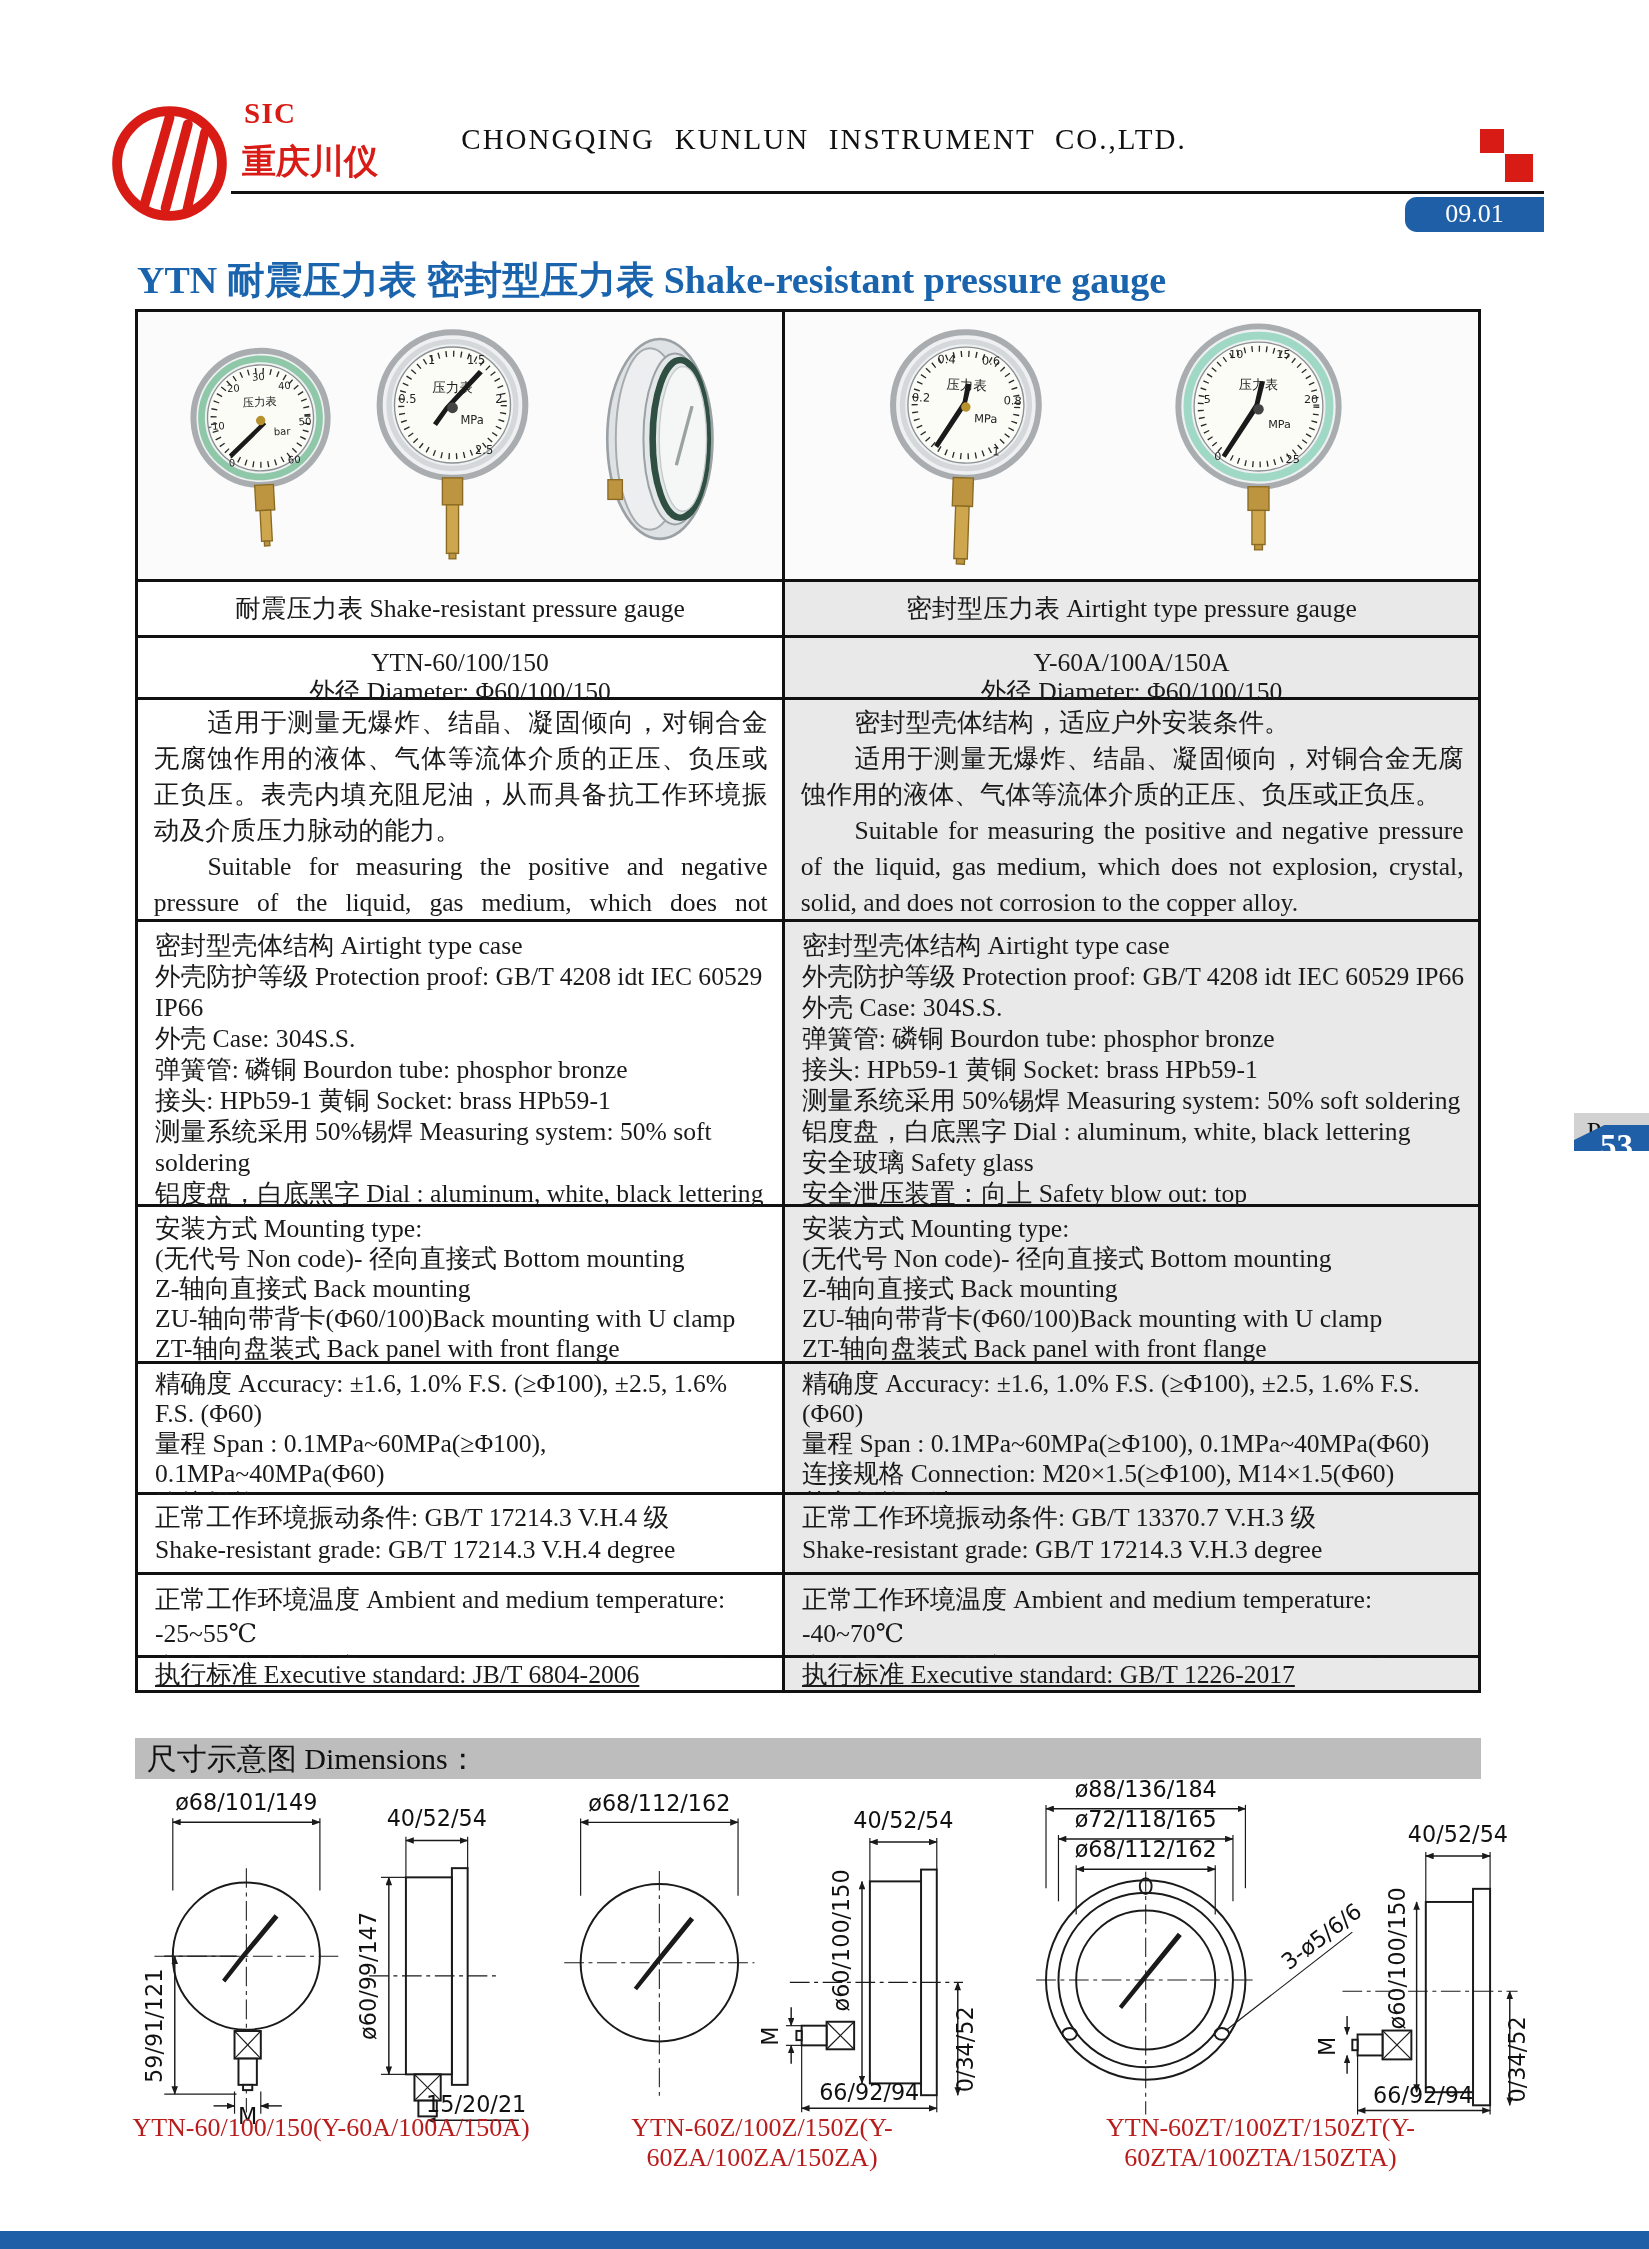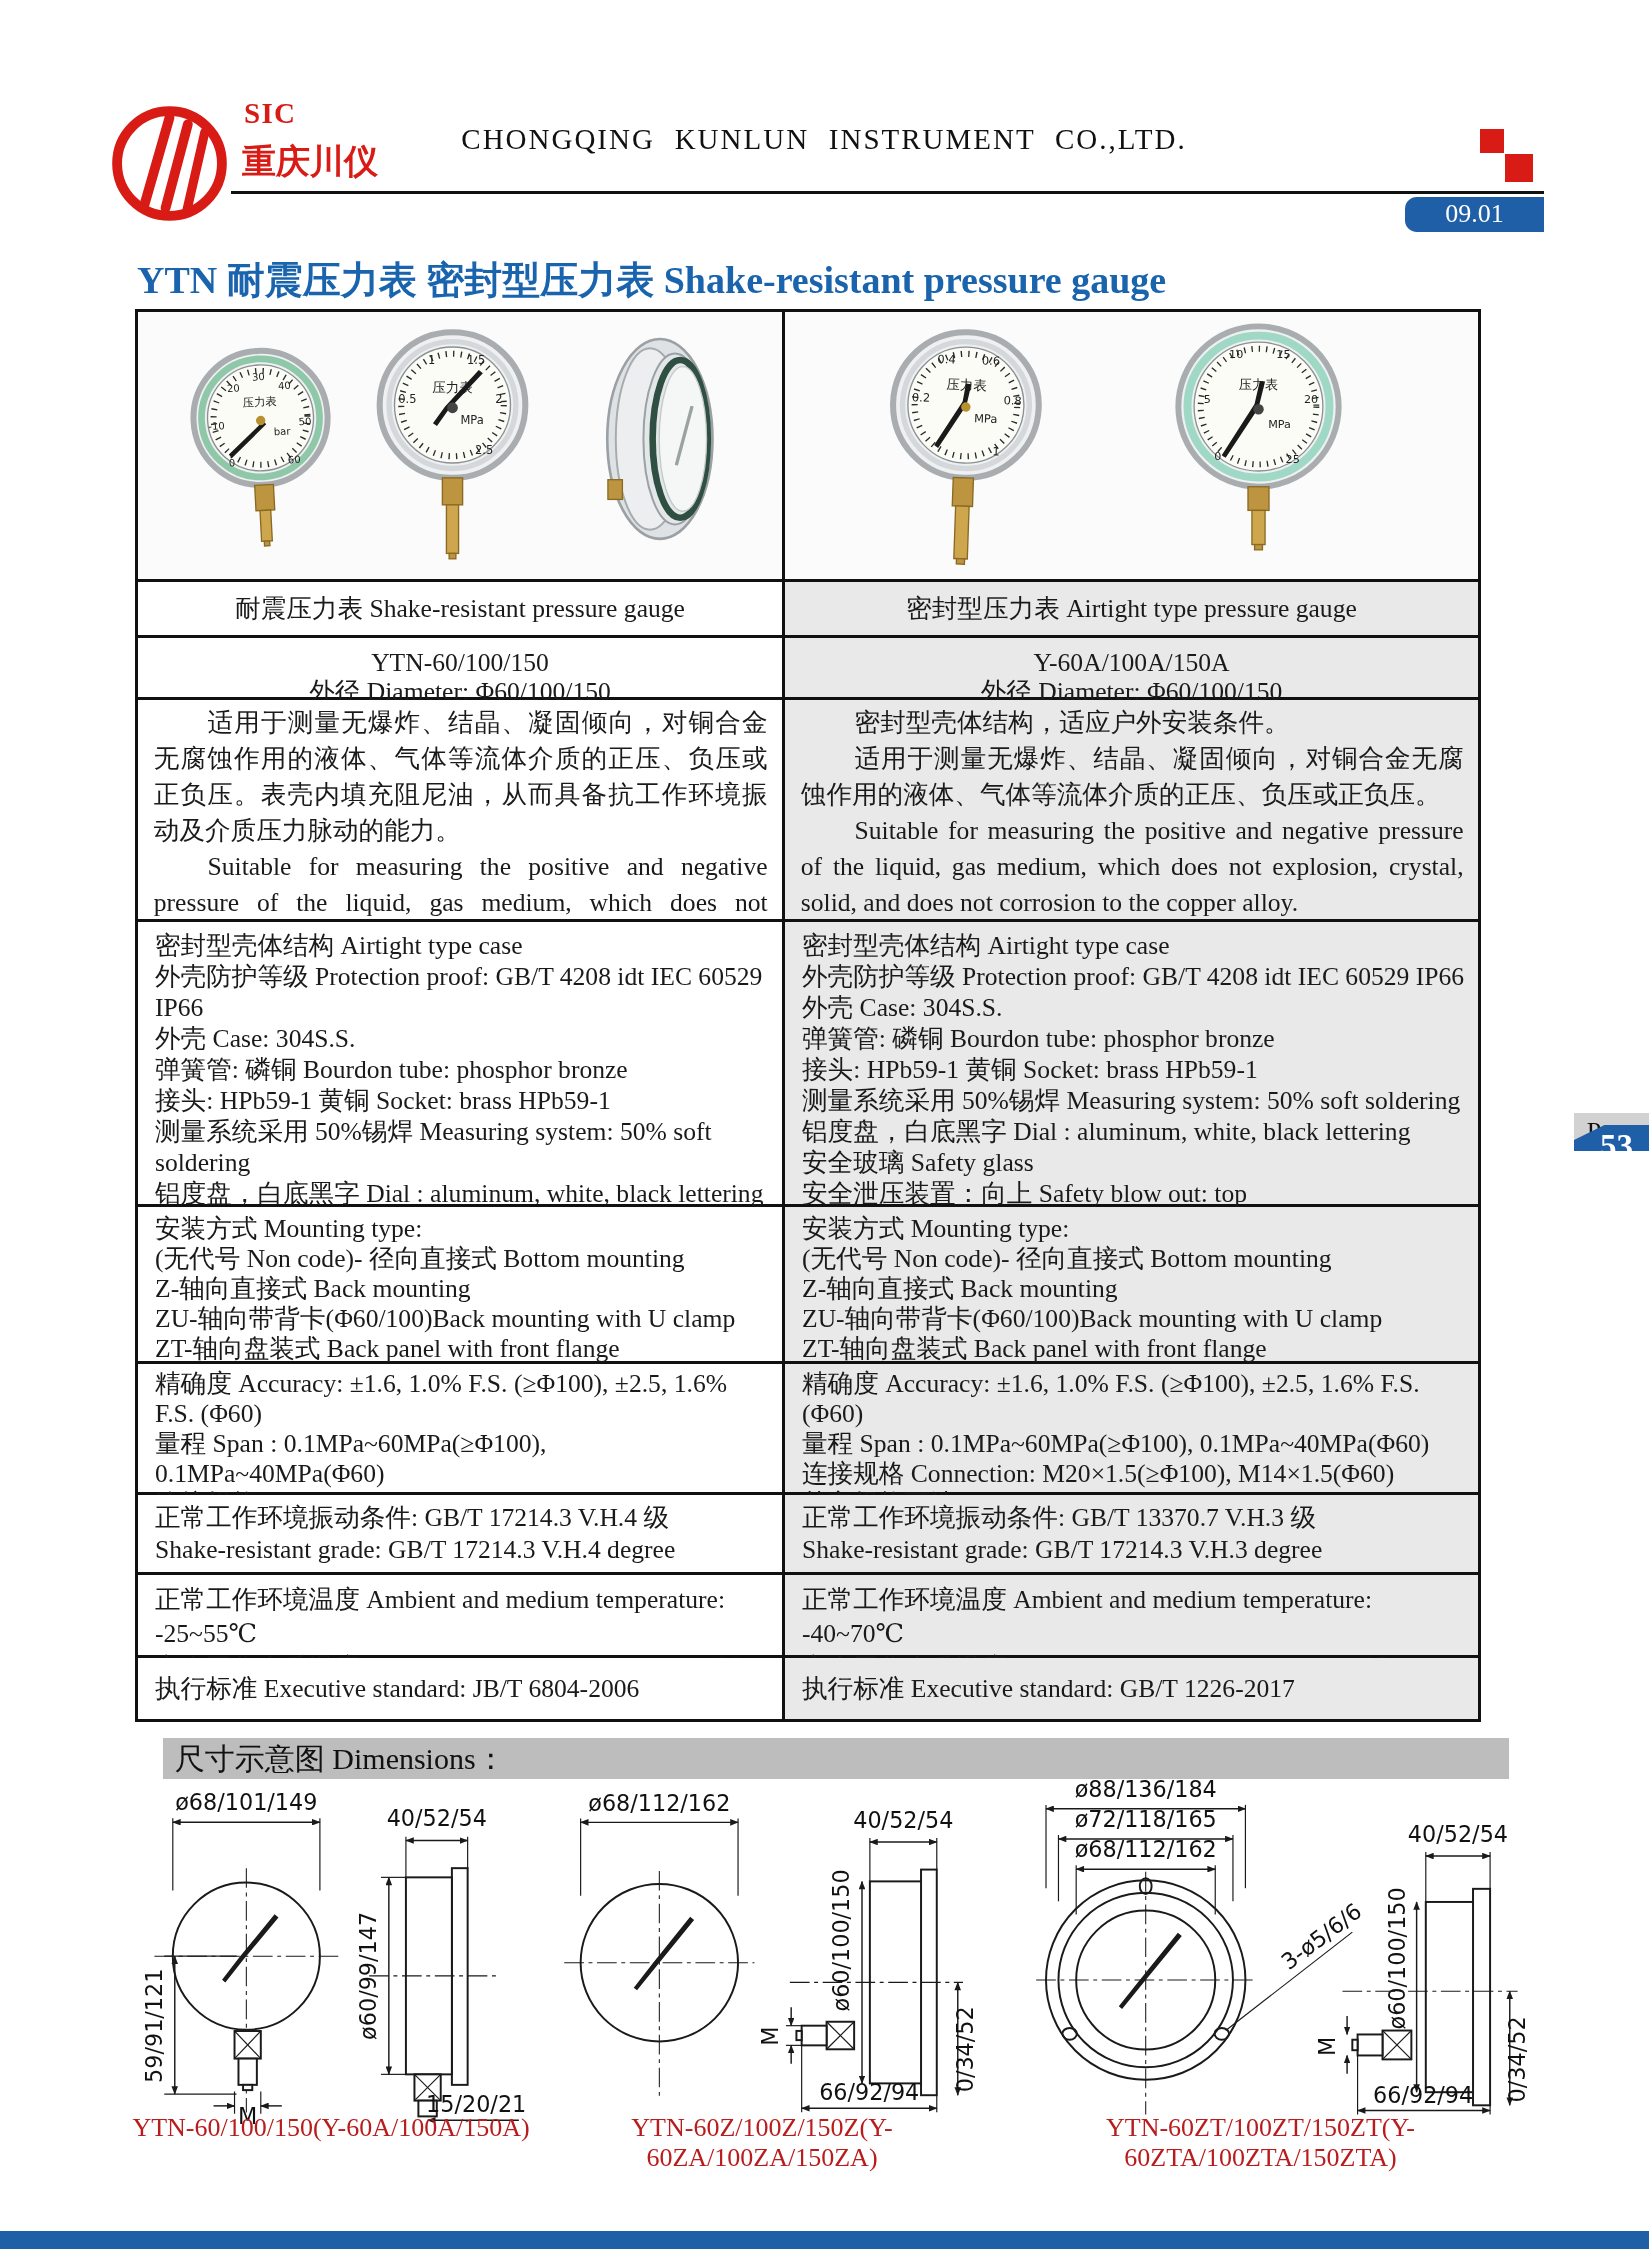--- a/index.html
+++ b/index.html
@@ -34,32 +34,32 @@
   .row-name .cell{height:53px;text-align:center;line-height:53px;}
   .row-model .cell{height:59px;text-align:center;padding-top:10px;}
   .row-model .ln{line-height:29px;}
   .row-desc .cell{height:219px;padding:5.3px 14.4px 0 15.8px;}
   .row-desc p{margin:0;text-indent:2.1em;line-height:36px;text-align:justify;}
   .row-specs .cell{height:282px;padding:7.9px 11.8px 0 17px;line-height:31px;}
   .row-mount .cell{height:154px;padding:6.6px 11.8px 0 17px;line-height:30px;}
   .row-acc .cell{height:128px;padding:5.3px 11.8px 0 17px;line-height:30px;}
   .row-vib .cell{height:77px;padding:6.6px 11.8px 0 17px;line-height:32px;}
   .row-temp .cell{height:80px;padding:7.9px 11.8px 0 17px;line-height:34px;}
-  .row-std .cell{height:61px;padding:0 13px 0 17px;display:flex;align-items:center;}
+  .row-std .cell{height:32px;padding:0 13px 0 17px;display:flex;align-items:center;text-decoration:underline;}
 
   
   .pg-gray{position:absolute;left:1574px;top:1113px;width:76px;height:38px;background:#d2d2d2;
            text-align:center;font-size:26px;line-height:38px;color:#111;}
   .pg-blue{position:absolute;left:1574px;top:1125px;width:76px;height:26px;background:#1f5fa7;
            clip-path:polygon(0 100%,0 58%,40% 0,100% 0,100% 100%);color:#fff;font-size:33px;
            font-weight:bold;text-align:center;line-height:43px;padding-left:9.2px;box-sizing:border-box;}
 
   
   .dim-band{position:absolute;left:135px;top:1738px;width:1346px;height:41px;background:#bdbdbd;
-            font-size:30px;line-height:41px;padding-left:11.8px;box-sizing:border-box;color:#111;margin-left:28px;}
+            font-size:30px;line-height:41px;padding-left:11.8px;box-sizing:border-box;color:#111;}
   .drawing{position:absolute;}
   .cap{position:absolute;top:2113px;text-align:center;font-size:26px;color:#b91c1c;}
   .cap1{left:121px;width:420px;}
   .cap2{left:532px;width:460px;}
   .cap3{left:985px;width:551px;}
   .footer-bar{position:absolute;left:0;top:2231px;width:1650px;height:19px;background:#1f5fa7;}
 
   
   .dln{fill:none;stroke:#1a1a1a;stroke-width:3;}
   .dfill{fill:#ffffff;stroke:#1a1a1a;stroke-width:3;}

